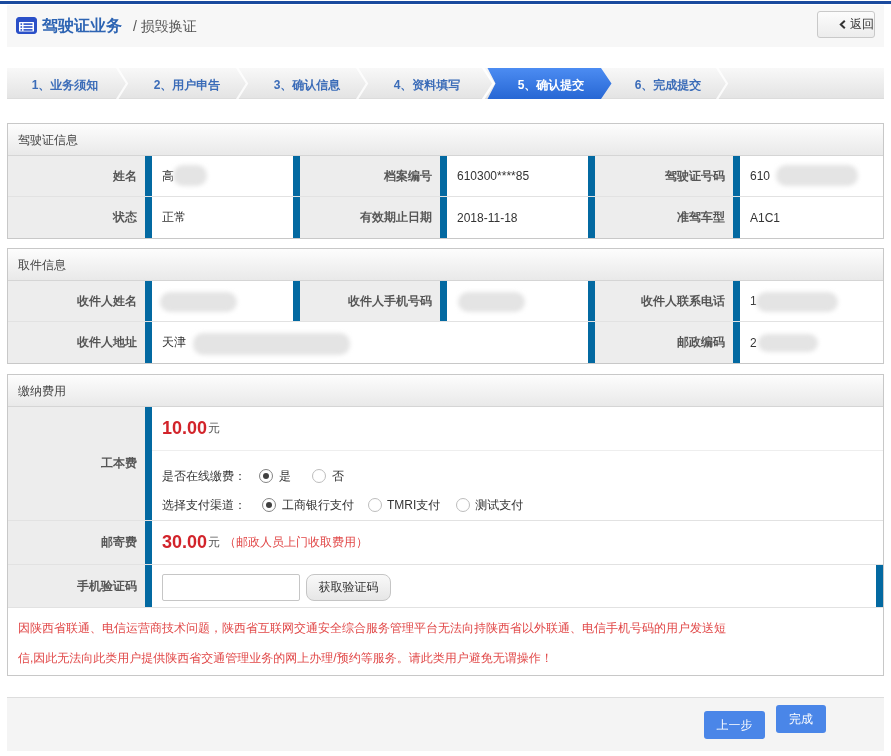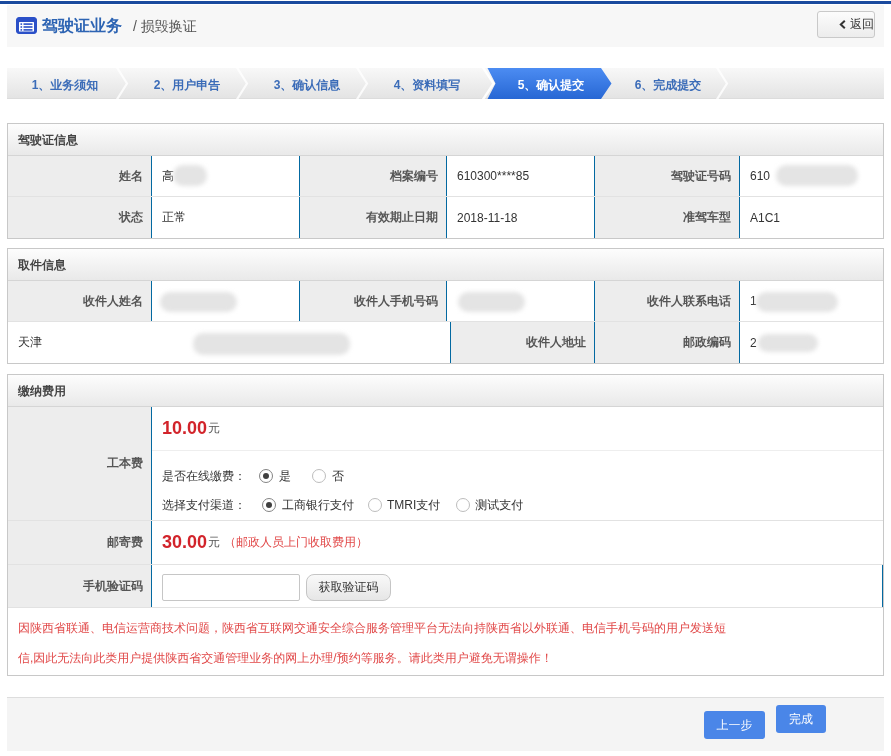--- a/index.html
+++ b/index.html
@@ -5,24 +5,24 @@
 html,body{width:891px;height:756px;background:#fff;font-family:"Liberation Sans",sans-serif;font-size:12px;color:#333;overflow:hidden}
 #page{position:relative;width:891px;height:740px}
 .abs{position:absolute}
 #topbar{left:0;top:1px;width:891px;height:3px;background:#1a4a9e}
 #hdr{left:7px;top:5px;width:877px;height:42px;background:#f7f7f7}
 #hdr .ttl{position:absolute;left:35px;top:0;height:42px;line-height:42px;font-size:16px;font-weight:bold;color:#2d64b3}
 #hdr .sub{position:absolute;left:126px;top:0;height:42px;line-height:42px;font-size:14px;color:#555}
 #back{left:817px;top:11px;width:58px;height:27px;border:1px solid #c9c9c9;border-radius:3px;background:linear-gradient(#fcfcfc,#ececec);text-align:right;line-height:25px;color:#333}
 #steps{left:7px;top:68px}
 .section{left:7px;width:877px;border:1px solid #c8c8c8;background:#fff}
-.sec-h{height:32px;line-height:33px;background:linear-gradient(#fdfdfd,#e9e9e9);border-bottom:1px solid #d5d5d5;font-weight:bold;color:#444;padding-left:10px}
+.sec-h{height:32px;line-height:33px;background:linear-gradient(#fdfdfd,#e9e9e9);border-bottom:1px solid #d5d5d5;font-weight:normal;color:#444;padding-left:10px}
 .row{display:flex;border-bottom:1px solid #e2e2e2}
 .row:last-child{border-bottom:none}
-.cell{display:flex;align-items:center;border-right:1px solid #0369a1}
+.cell{display:flex;align-items:center;border-right:7px solid #0369a1}
 .cell:last-child{border-right:none}
 .lab{background:#ededed;justify-content:flex-end;padding-right:8px;font-weight:bold;color:#555}
 .val{padding-left:10px;color:#333}
 .w1{width:144px}.w2{width:148px}.w3{width:147px}.w4{width:148px}.w5{width:145px}.w6{width:143px}
 .wv{width:731px}
 .pill{position:absolute;background:#e4e4e4;border-radius:10px;filter:blur(2px)}
 .red-b{font-size:18px;font-weight:bold;color:#d2232a}
 .red{color:#e14747}
 .yuan{color:#555;margin-left:1px}
 .radio{display:inline-block;position:relative;width:14px;height:14px;border:1px solid #bdbdbd;border-radius:50%;background:#fff;vertical-align:-3px}
@@ -112,22 +112,22 @@
   <div class="sec-h">取件信息</div>
   <div class="row" style="height:41px">
     <div class="cell lab w1">收件人姓名</div>
         <div class="cell val w2"></div>
     <div class="cell lab w3">收件人手机号码</div>
         <div class="cell val w4"></div>
     <div class="cell lab w5">收件人联系电话</div>
         <div class="cell val w6">1</div>
   </div>
   <div class="row" style="height:41px">
-    <div class="cell val" style="width:443px">天津</div>
-        <div class="cell lab w1">收件人地址</div>
+    <div class="cell lab w1">收件人地址</div>
+        <div class="cell val" style="width:443px">天津</div>
     <div class="cell lab w5">邮政编码</div>
         <div class="cell val w6">2</div>
   </div>
 </div>
 
 <div class="abs section" style="top:374px">
   <div class="sec-h">缴纳费用</div>
   <div class="row" style="height:114px">
     <div class="cell lab w1">工本费</div>
     <div id="feewrap">

